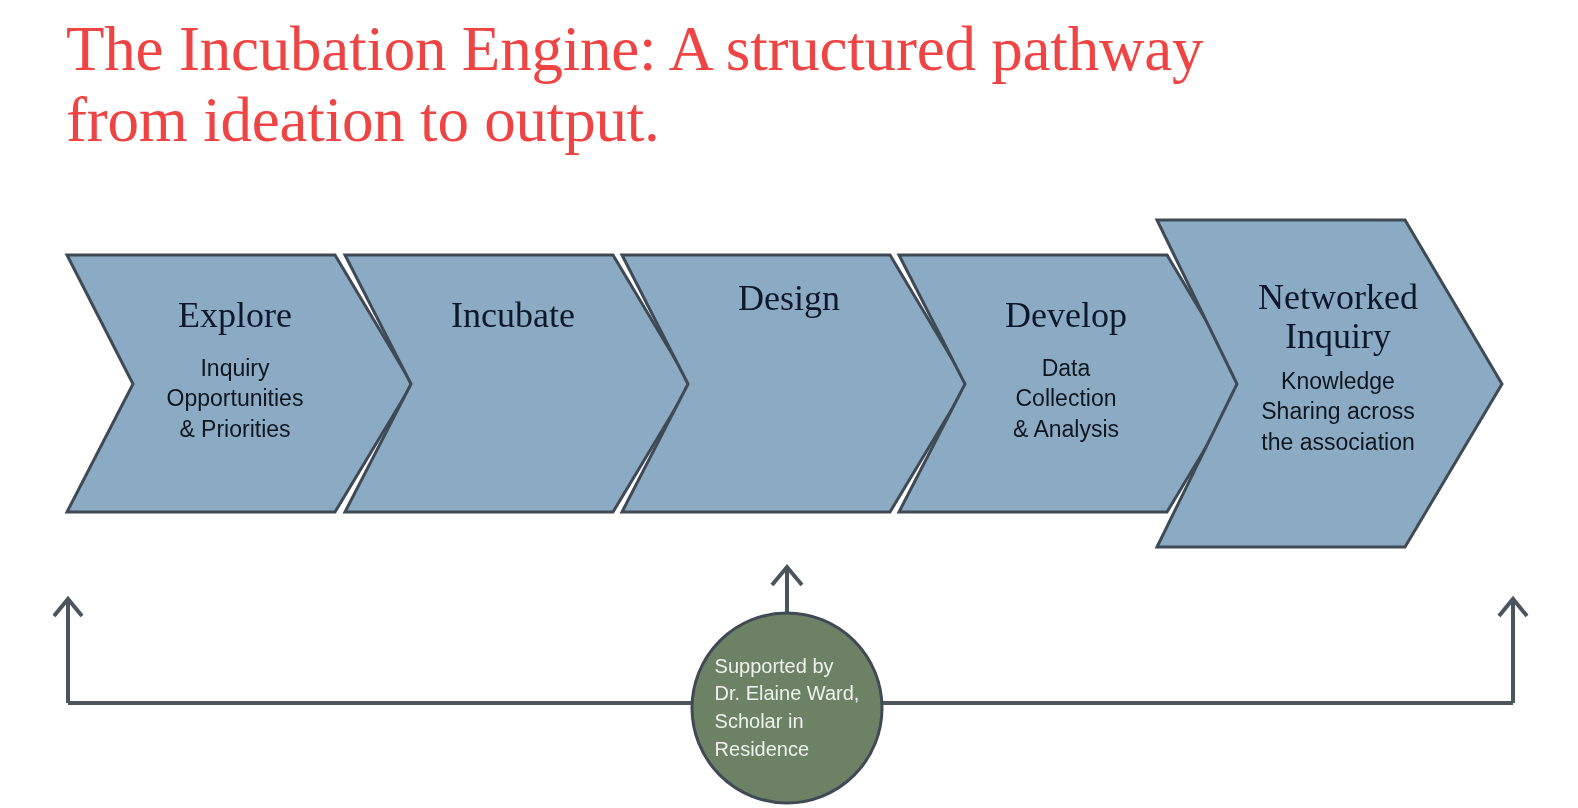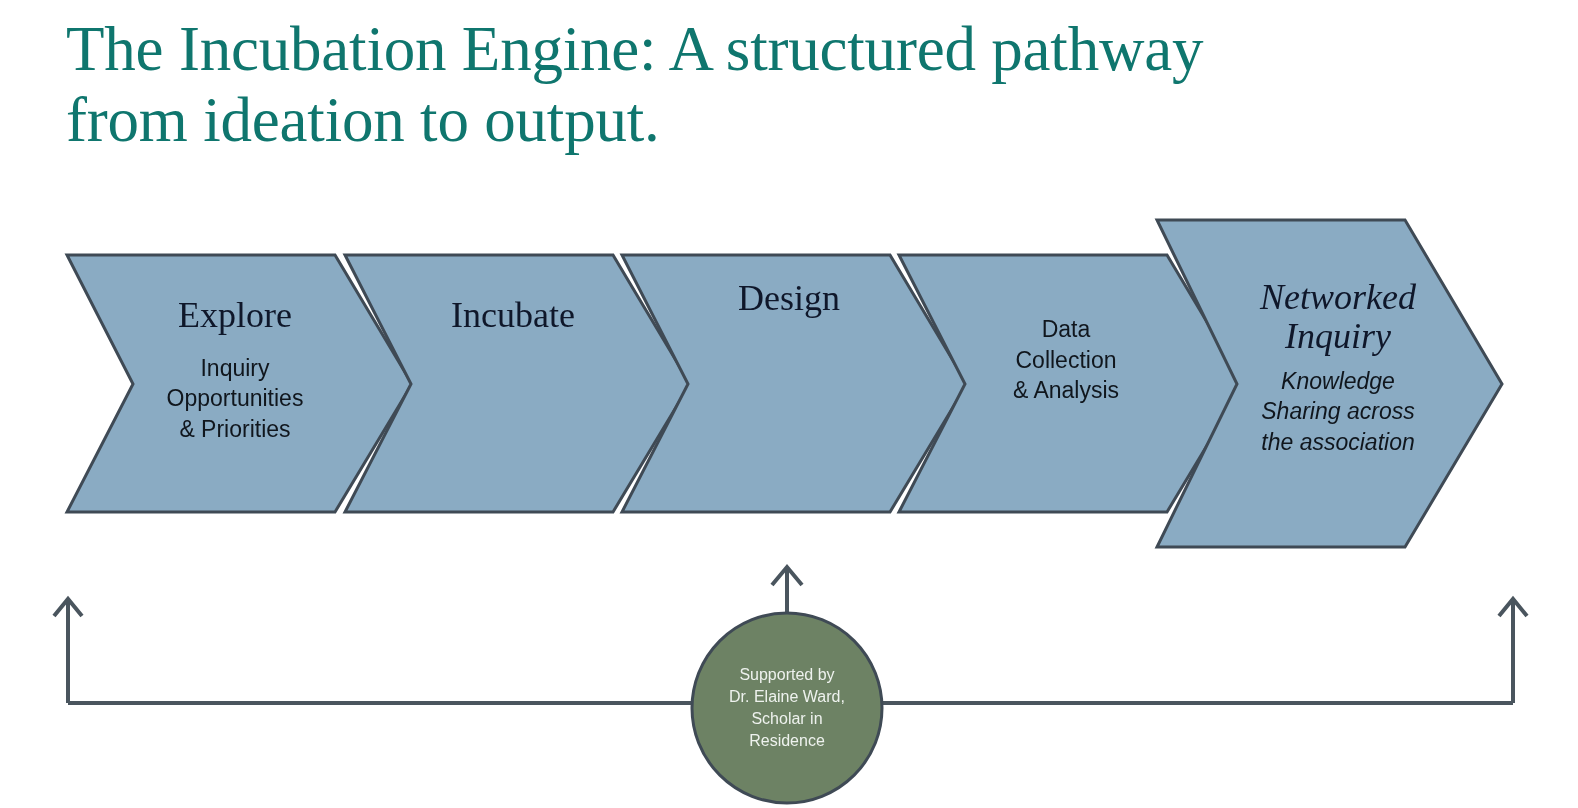--- a/index.html
+++ b/index.html
@@ -24,21 +24,21 @@
 
   
   #title {
     position: absolute;
     left: 66px;
     top: 14px;
     width: 1300px;
     font-family: "Liberation Serif", serif;
     font-size: 63px;
     line-height: 1.12;
-    color: #0f766e;
+    color: #ef4444;
     letter-spacing: -0.2px;
     white-space: pre-line;
   }
 
   
   #chevron-band {
     position: absolute;
     left: 0;
     top: 0;
     width: 1578px;
@@ -78,24 +78,23 @@
   }
   #support-circle-label {
     position: absolute;
     left: 692px;
     top: 613px;
     width: 190px;
     height: 190px;
     display: flex;
     align-items: center;
     justify-content: center;
-    text-align: center;
     color: #eef2ee;
     font-family: "Liberation Sans", sans-serif;
-    font-size: 16px;
+    font-size: 20px;
     line-height: 1.38;
     pointer-events: none;
     white-space: pre-line;
   }
 </style>
 </head>
 <body>
 
 <div id="slide">
 
@@ -126,26 +125,27 @@
 
     <div class="step-text" style="left:418px; top:296px; width:190px;">
       <div class="step-heading">Incubate</div>
     </div>
 
     <div class="step-text" style="left:694px; top:279px; width:190px;">
       <div class="step-heading">Design</div>
     </div>
 
     <div class="step-text" style="left:971px; top:296px; width:190px;">
+      <div class="step-heading">Develop</div>
       <div class="step-body" style="white-space: pre-line;">Data
 Collection
 &amp; Analysis</div>
     </div>
 
-    <div class="step-text" style="left:1240px; top:278px; width:196px;font-style:italic;">
+    <div class="step-text" style="left:1240px; top:278px; width:196px;">
       <div class="step-heading" style="white-space: pre-line;">Networked
 Inquiry</div>
       <div class="step-body" style="white-space: pre-line; margin-top:10px;">Knowledge
 Sharing across
 the association</div>
     </div>
   </div>
 
   <svg id="bracket-svg" width="1578" height="268" viewBox="0 0 1578 268">
 

